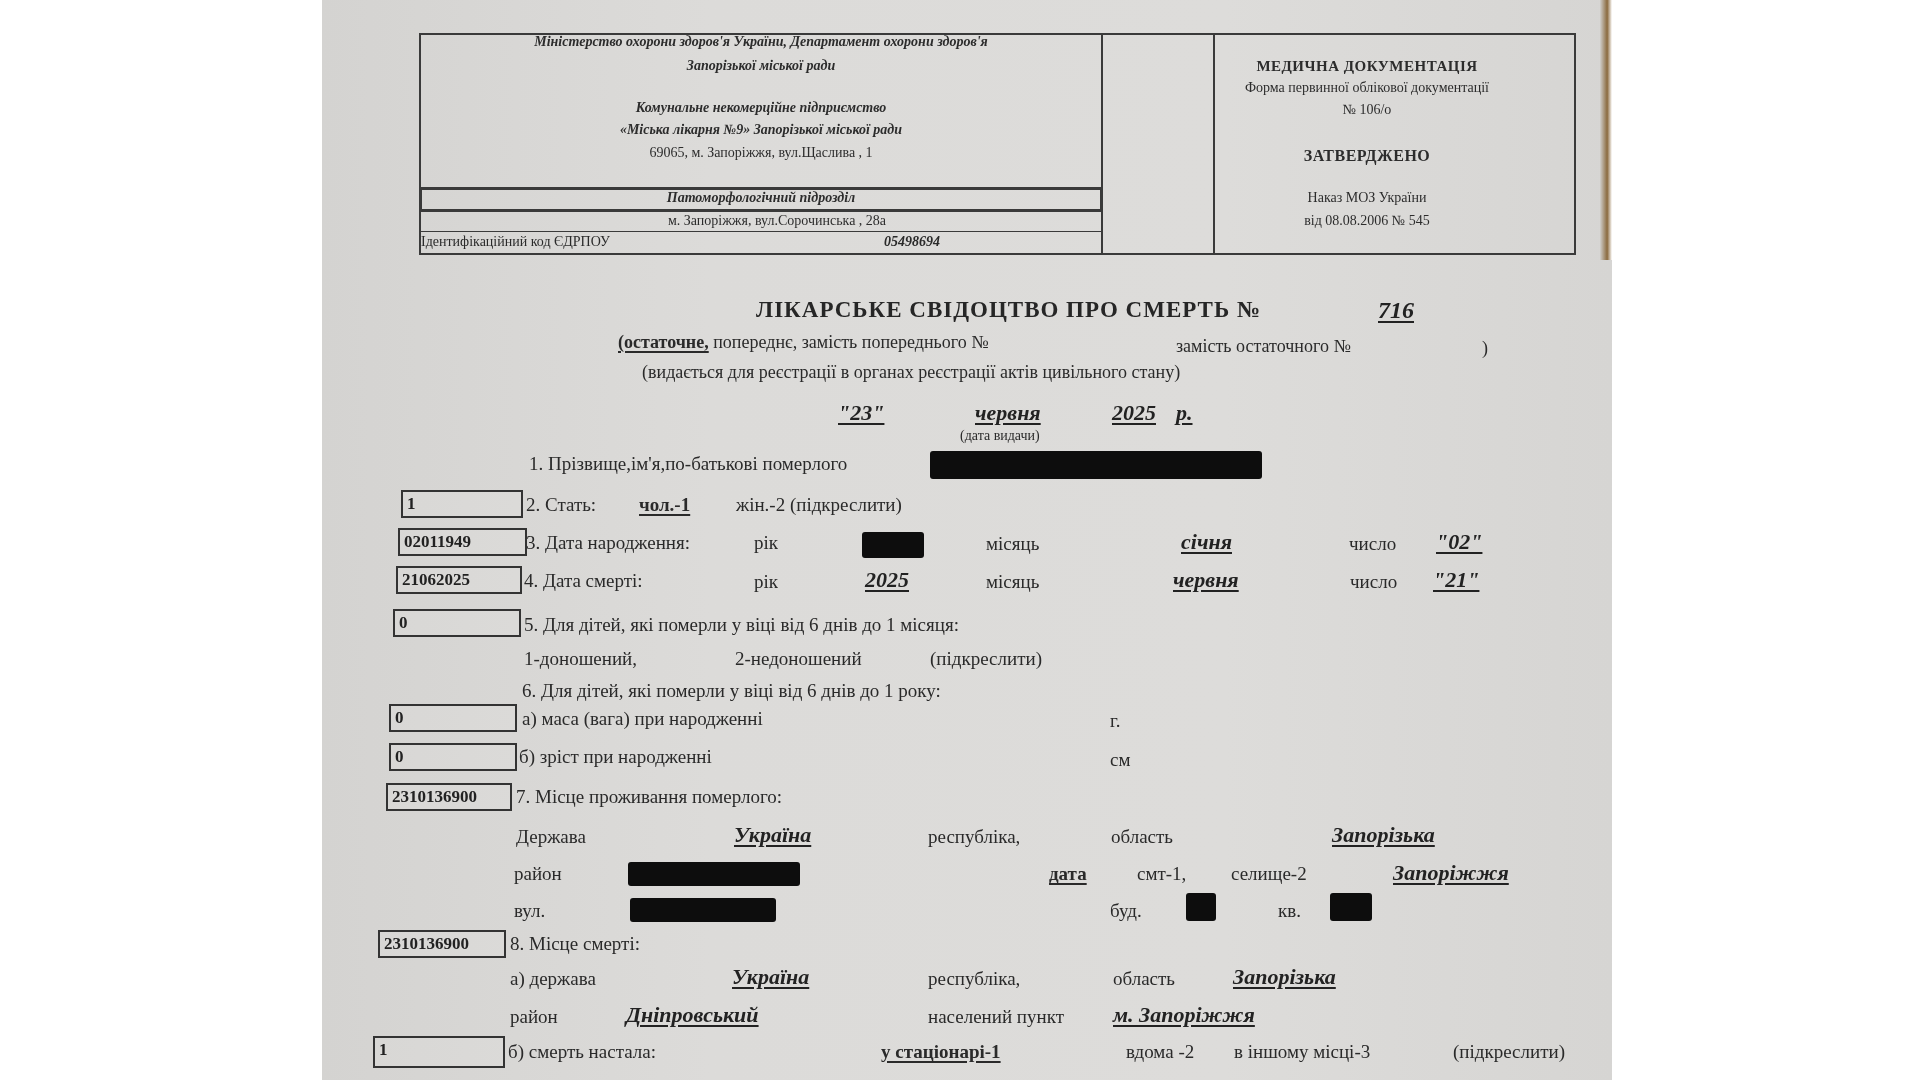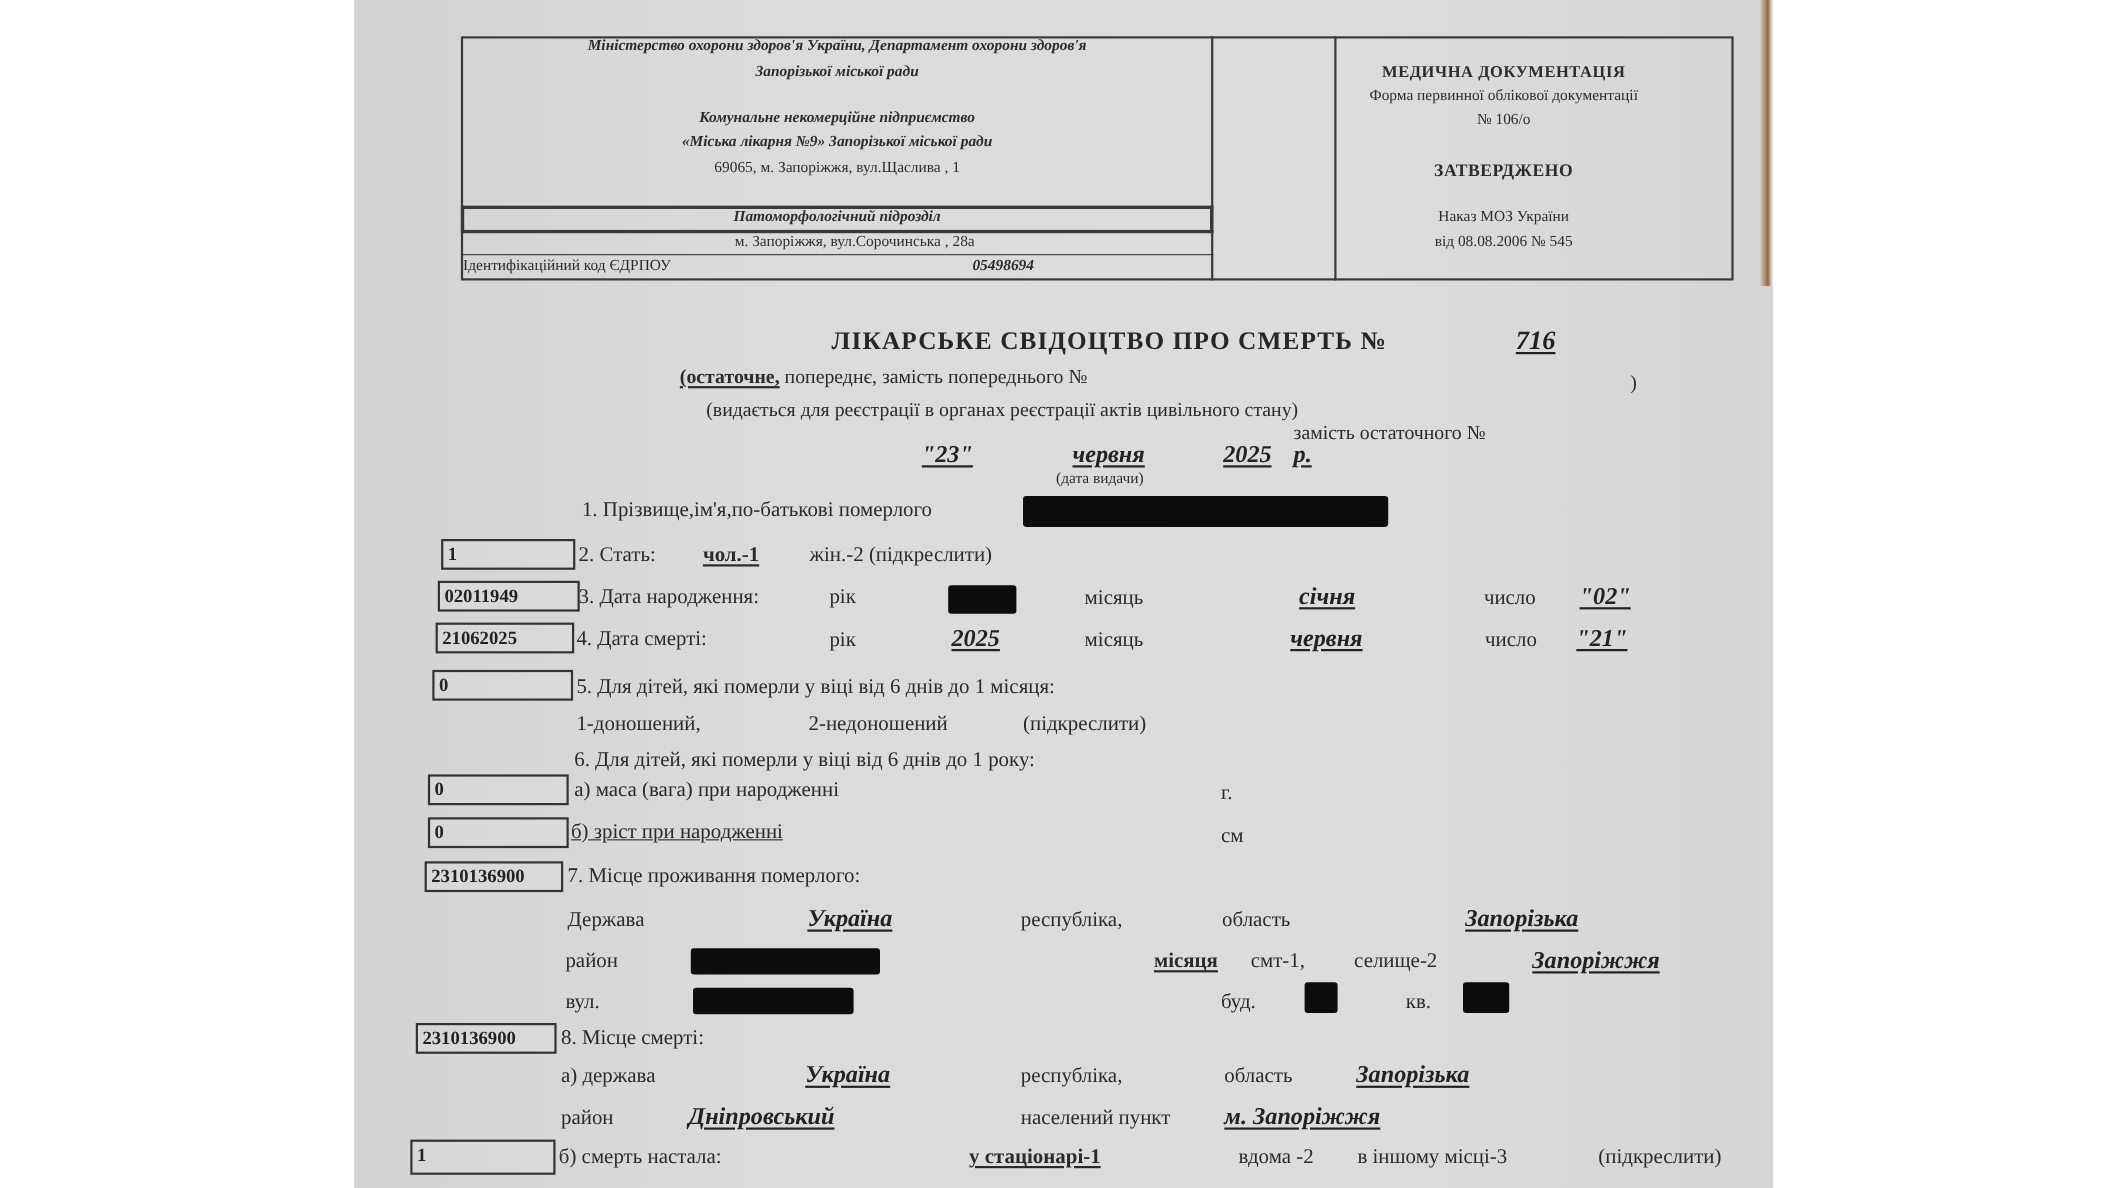--- a/index.html
+++ b/index.html
@@ -83,21 +83,21 @@
 <div class="hdr-right-text" style="top:190px;">Наказ МОЗ  України</div>
 <div class="hdr-right-text" style="top:213px;">від  08.08.2006 № 545</div>
 
 <div class="abs title" style="left:756px; top:297px;">ЛІКАРСЬКЕ  СВІДОЦТВО  ПРО  СМЕРТЬ №</div>
 <div class="abs val" style="left:1378px; top:297px; font-size:24px;">716</div>
 
 <div class="abs t17" style="left:618px; top:319px;margin-top:13px;">
   <span class="ul">(остаточне,</span>
   <span>попереднє, замість попереднього №</span>
 </div>
-<div class="abs t17" style="left:1176px; top:336px;margin-top:47px;">замість остаточного №</div>
+<div class="abs t17" style="left:1176px; top:336px;">замість остаточного №</div>
 <div class="abs t17" style="left:1482px; top:338px;">)</div>
 <div class="abs t17" style="left:642px; top:362px;">(видається  для реєстрації в органах реєстрації актів цивільного стану)</div>
 
 <div class="abs val" style="left:838px; top:400px;">"23"</div>
 <div class="abs val" style="left:975px; top:400px;">червня</div>
 <div class="abs val" style="left:1112px; top:400px;">2025</div>
 <div class="abs val" style="left:1176px; top:400px;">р.</div>
 <div class="abs" style="left:960px; top:428px; font-size:14px;">(дата  видачи)</div>
 
 <div class="abs t18" style="left:529px; top:453px;">1. Прізвище,ім'я,по-батькові померлого</div>
@@ -130,34 +130,34 @@
 <div class="abs t18" style="left:524px; top:614px;">5. Для дітей, які померли у віці від 6 днів до 1 місяця:</div>
 <div class="abs t18" style="left:524px; top:648px;">1-доношений,</div>
 <div class="abs t18" style="left:735px; top:648px;">2-недоношений</div>
 <div class="abs t18" style="left:930px; top:648px;">(підкреслити)</div>
 
 <div class="abs t18" style="left:522px; top:680px;">6. Для дітей, які померли у віці від 6 днів до 1 року:</div>
 <div class="codebox" style="left:389px; top:704px; width:128px;">0</div>
 <div class="abs t18" style="left:522px; top:708px;">а) маса (вага) при народженні</div>
 <div class="abs t18" style="left:1110px; top:710px;">г.</div>
 <div class="codebox" style="left:389px; top:743px; width:128px;">0</div>
-<div class="abs t18" style="left:519px; top:746px;text-decoration:underline;">б) зріст при народженні</div>
+<div class="abs t18" style="left:519px; top:746px;">б) зріст при народженні</div>
 <div class="abs t18" style="left:1110px; top:749px;">см</div>
 
 <div class="codebox" style="left:386px; top:783px; width:126px;">2310136900</div>
 <div class="abs t18" style="left:516px; top:786px;">7. Місце проживання померлого:</div>
 <div class="abs t18" style="left:516px; top:826px;">Держава</div>
 <div class="abs val" style="left:734px; top:822px;">Україна</div>
 <div class="abs t18" style="left:928px; top:826px;">республіка,</div>
 <div class="abs t18" style="left:1111px; top:826px;">область</div>
 <div class="abs val" style="left:1332px; top:822px;">Запорізька</div>
 
 <div class="abs t18" style="left:514px; top:863px;">район</div>
 <div class="redact" style="left:628px; top:862px; width:172px; height:24px;"></div>
-<div class="abs t18 ul" style="left:1049px; top:863px;">місяця</div>
+<div class="abs t18 ul" style="left:1049px; top:863px;">дата</div>
 <div class="abs t18" style="left:1137px; top:863px;">смт-1,</div>
 <div class="abs t18" style="left:1231px; top:863px;">селище-2</div>
 <div class="abs val" style="left:1393px; top:860px;">Запоріжжя</div>
 
 <div class="abs t18" style="left:514px; top:900px;">вул.</div>
 <div class="redact" style="left:630px; top:898px; width:146px; height:24px;"></div>
 <div class="abs t18" style="left:1110px; top:900px;">буд.</div>
 <div class="redact" style="left:1186px; top:893px; width:30px; height:28px;"></div>
 <div class="abs t18" style="left:1278px; top:900px;">кв.</div>
 <div class="redact" style="left:1330px; top:893px; width:42px; height:28px;"></div>

